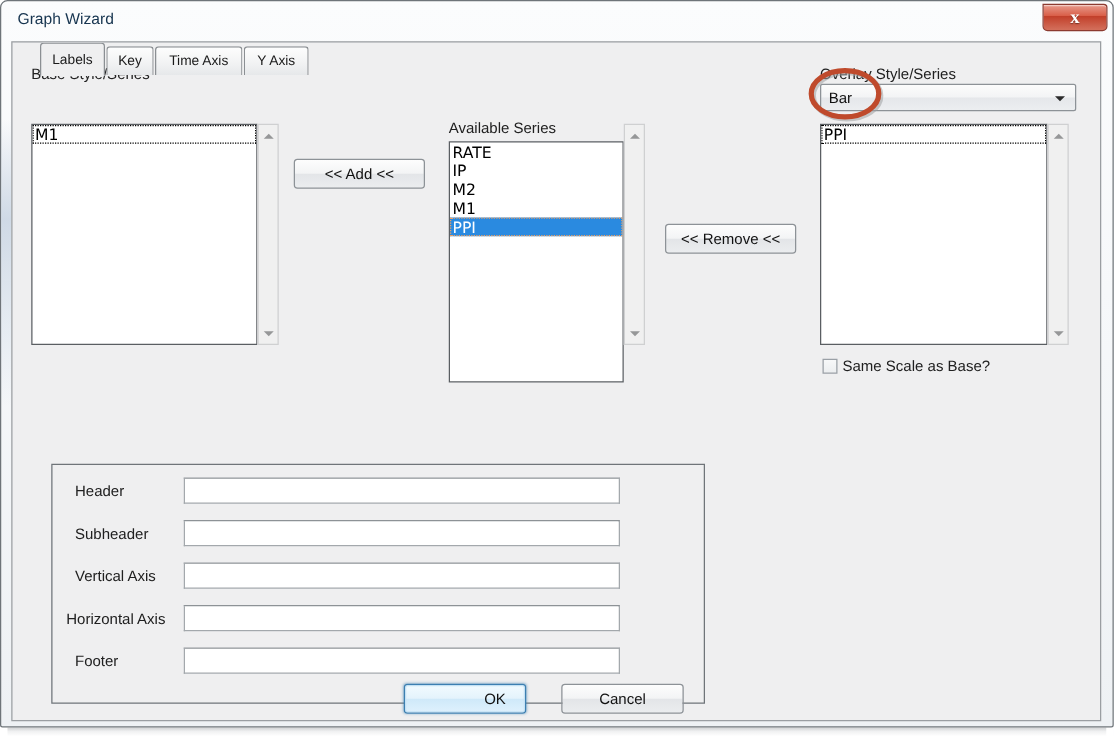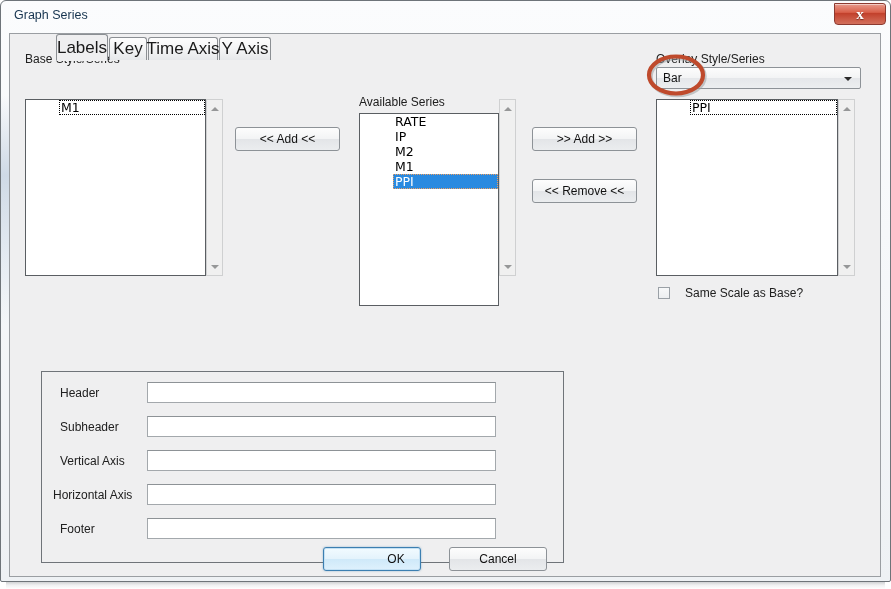--- a/index.html
+++ b/index.html
@@ -129,21 +129,20 @@
     border-top: 4px solid #2b2b2b;
   }
 
   
   .listbox {
     position: absolute;
     box-sizing: border-box;
     background: #ffffff;
     border: 1px solid #5a5e62;
     overflow: hidden;
-    padding-left: 33px;
   }
   .list-item {
     position: relative;
     height: 15px;
     line-height: 15px;
     padding-left: 2px;
     font-size: 12.5px;
     font-family: "DejaVu Sans", sans-serif;
     color: #000;
     white-space: nowrap;
@@ -211,21 +210,20 @@
     background: linear-gradient(180deg,#f2fbff 0%, #e4f3fc 48%, #cfe9f9 52%, #dff1fd 100%);
     padding-left: 48px;
   }
 
   
   .checkbox-row {
     position: absolute;
     display: flex;
     align-items: center;
     cursor: pointer;
-    gap: 11px;
   }
   .checkbox-box {
     width: 12px; height: 12px;
     box-sizing: border-box;
     border: 1px solid #9aa0a6;
     background: linear-gradient(180deg,#f7f8f9 0%, #eceef0 100%);
     margin-right: 4px;
   }
   .checkbox-label {
     font-size: 12px;
@@ -237,25 +235,24 @@
     top: 3px;
     height: 23px;
     box-sizing: border-box;
     border: 1px solid #8b8f93;
     border-bottom: none;
     border-radius: 3px 3px 0 0;
     background: linear-gradient(180deg,#fdfdfd 0%, #f1f2f3 60%, #e6e8ea 100%);
     display: flex;
     align-items: center;
     justify-content: center;
-    font-size: 17px;
+    font-size: 11px;
     color: #1a1a1a;
     cursor: pointer;
     white-space: nowrap;
-    margin-left: 24px;
   }
   .tab.active {
     top: 0;
     height: 27px;
     background: #efeff0;
     z-index: 3;
     border-bottom: 1px solid #efeff0;
   }
 
   .tabpanel {
@@ -290,21 +287,21 @@
 </head>
 <body>
 
 <div id="window">
 
   <div class="frame-glass"></div>
   <div class="frame-left-sheen"></div>
   <div class="frame-shadow-bottom"></div>
 
   <div class="titlebar">
-    <div class="title-text">Graph Series</div>
+    <div class="title-text">Graph Wizard</div>
     <div class="close-button">
       <div class="close-x">x</div>
     </div>
   </div>
 
   <div class="client">
 
     <div class="lbl" style="left:15px; top:18px;">Base Style/Series</div>
 
 
@@ -333,21 +330,20 @@
     </div>
     <div class="vscroll" style="left:489px; top:65px; height:177px;">
       <div class="arrow up">
           <div class="tri-up"></div>
         </div>
       <div class="arrow down">
           <div class="tri-down"></div>
         </div>
     </div>
 
-    <div class="btn" style="left:522px; top:93px; width:105px; height:24px;">&gt;&gt; Add &gt;&gt;</div>
     <div class="btn" style="left:522px; top:145px; width:105px; height:24px;">&lt;&lt; Remove &lt;&lt;</div>
 
     <div class="lbl" style="left:646px; top:18px;">Overlay Style/Series</div>
 
     <div class="combo" style="left:646px; top:33px; width:205px;">
       <span class="combo-text">Bar</span>
       <span class="combo-arrow"></span>
     </div>
 
     <div class="listbox" style="left:646px; top:65px; width:182px; height:177px;">

